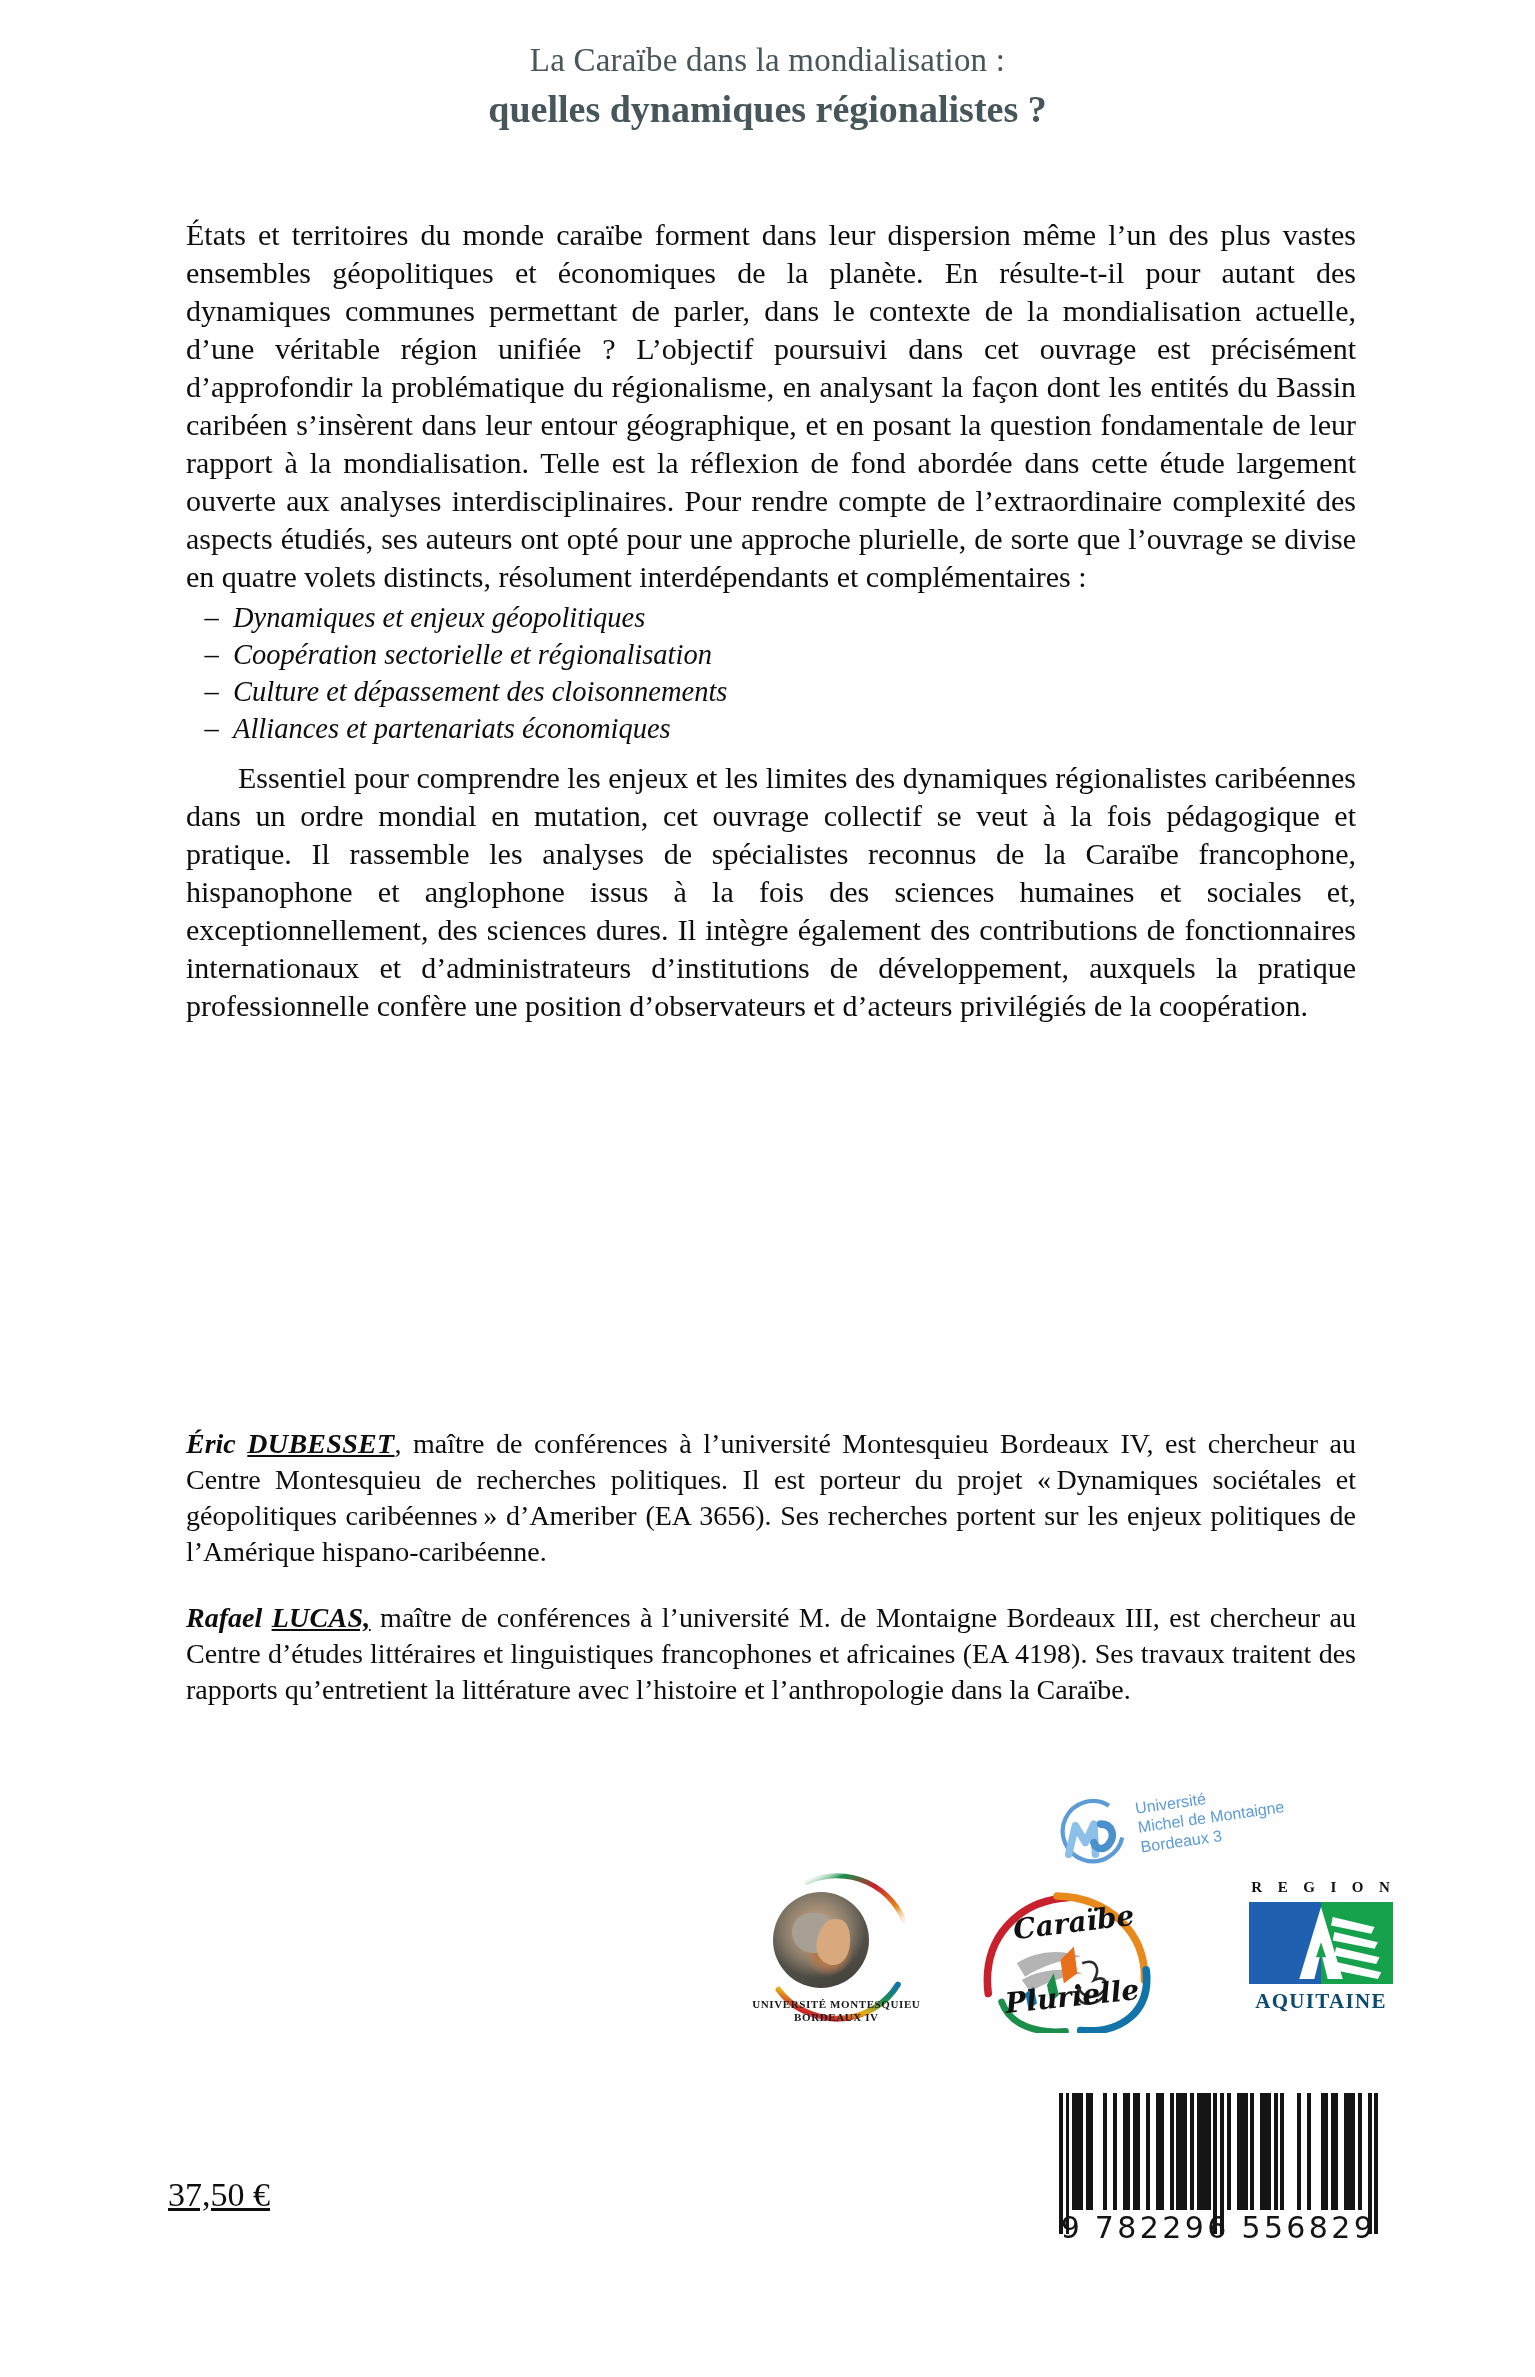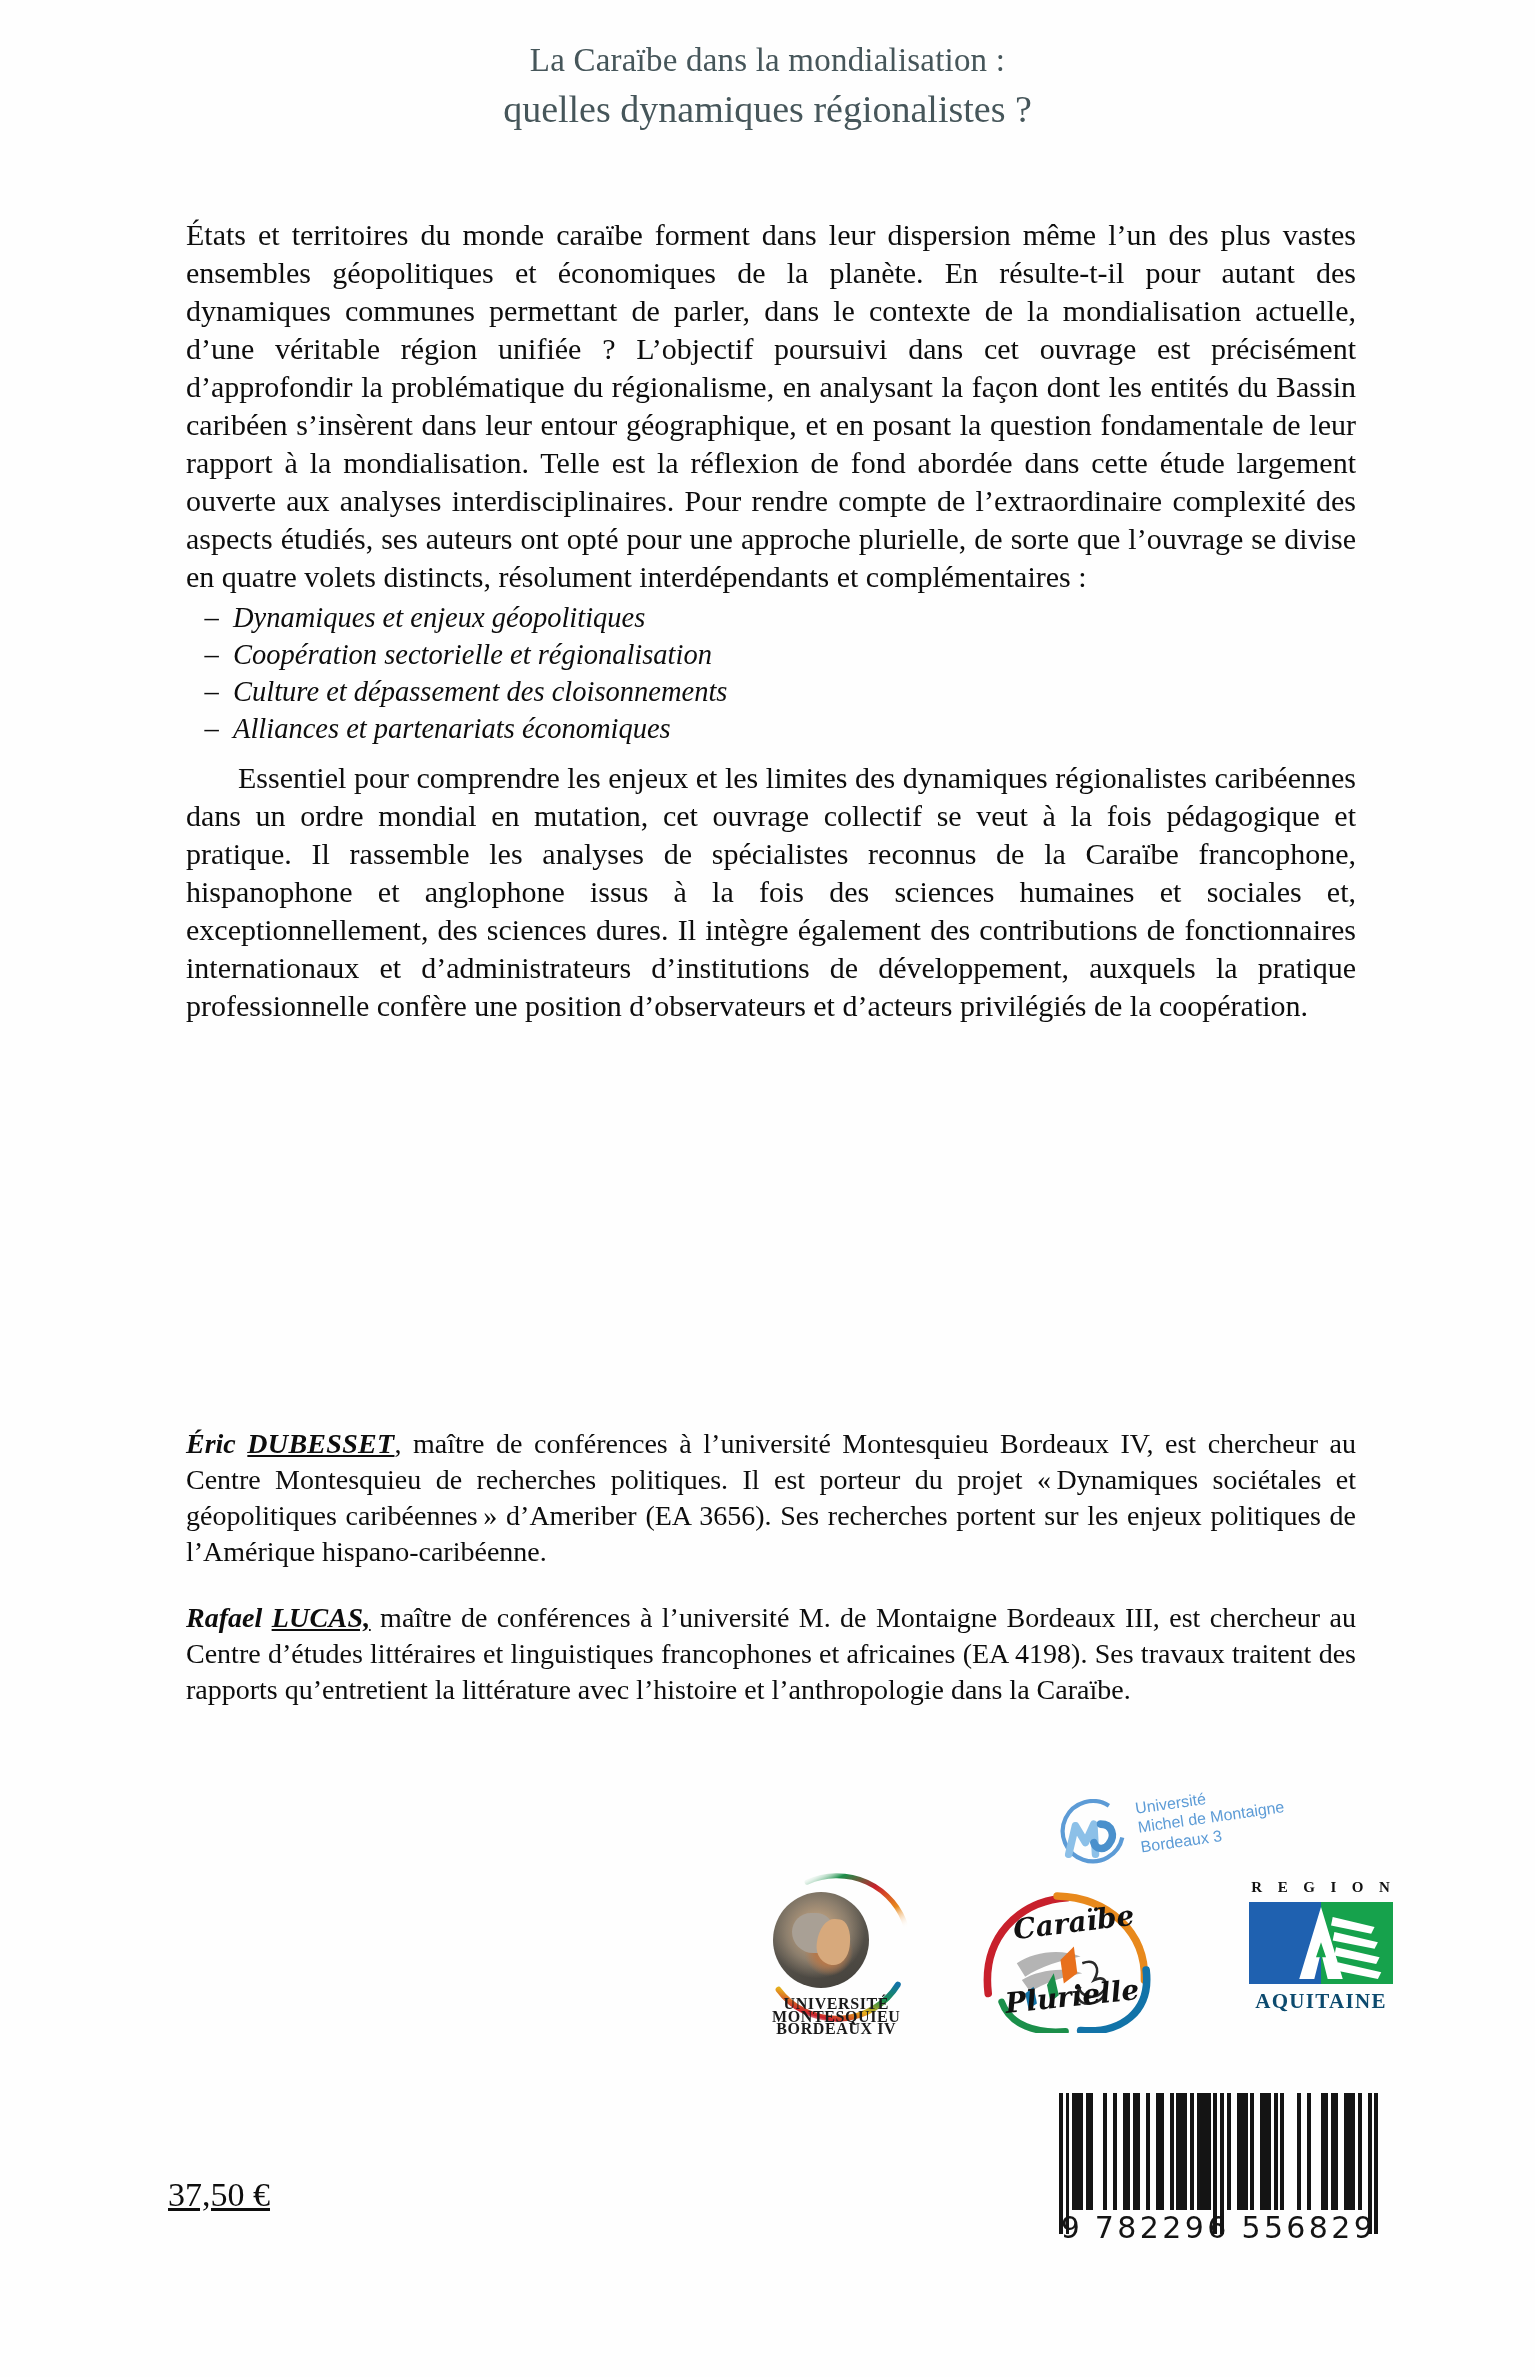--- a/index.html
+++ b/index.html
@@ -34,21 +34,21 @@
     font-family: "Liberation Serif", "DejaVu Serif", serif;
     font-weight: normal;
     font-size: 33px;
     line-height: 1.02;
     letter-spacing: 0.2px;
     color: #46565a;
     white-space: nowrap;
   }
   .title-sub {
     font-family: "Liberation Serif", "DejaVu Serif", serif;
-    font-weight: normal;
+    font-weight: bold;
     font-size: 38px;
     line-height: 1.12;
     margin-top: 10px;
     color: #46565a;
   }
 
   
   .body-col {
     position: absolute;
     left: 186px;
@@ -179,21 +179,21 @@
     background: #a9a095;
     border-radius: 50% 44% 38% 56%;
   }
   .lm-caption {
     position: absolute;
     left: -6.7px;
     top: 131px;
     width: 210px;
     text-align: center;
     font-family: "Liberation Serif", "DejaVu Serif", serif;
-    font-size: 16px;
+    font-size: 11px;
     letter-spacing: 0.6px;
     line-height: 12.6px;
     color: #1a1a1a;
     font-weight: bold;
   }
 
   
   .logo-caraibe {
     position: absolute;
     left: 235px;

